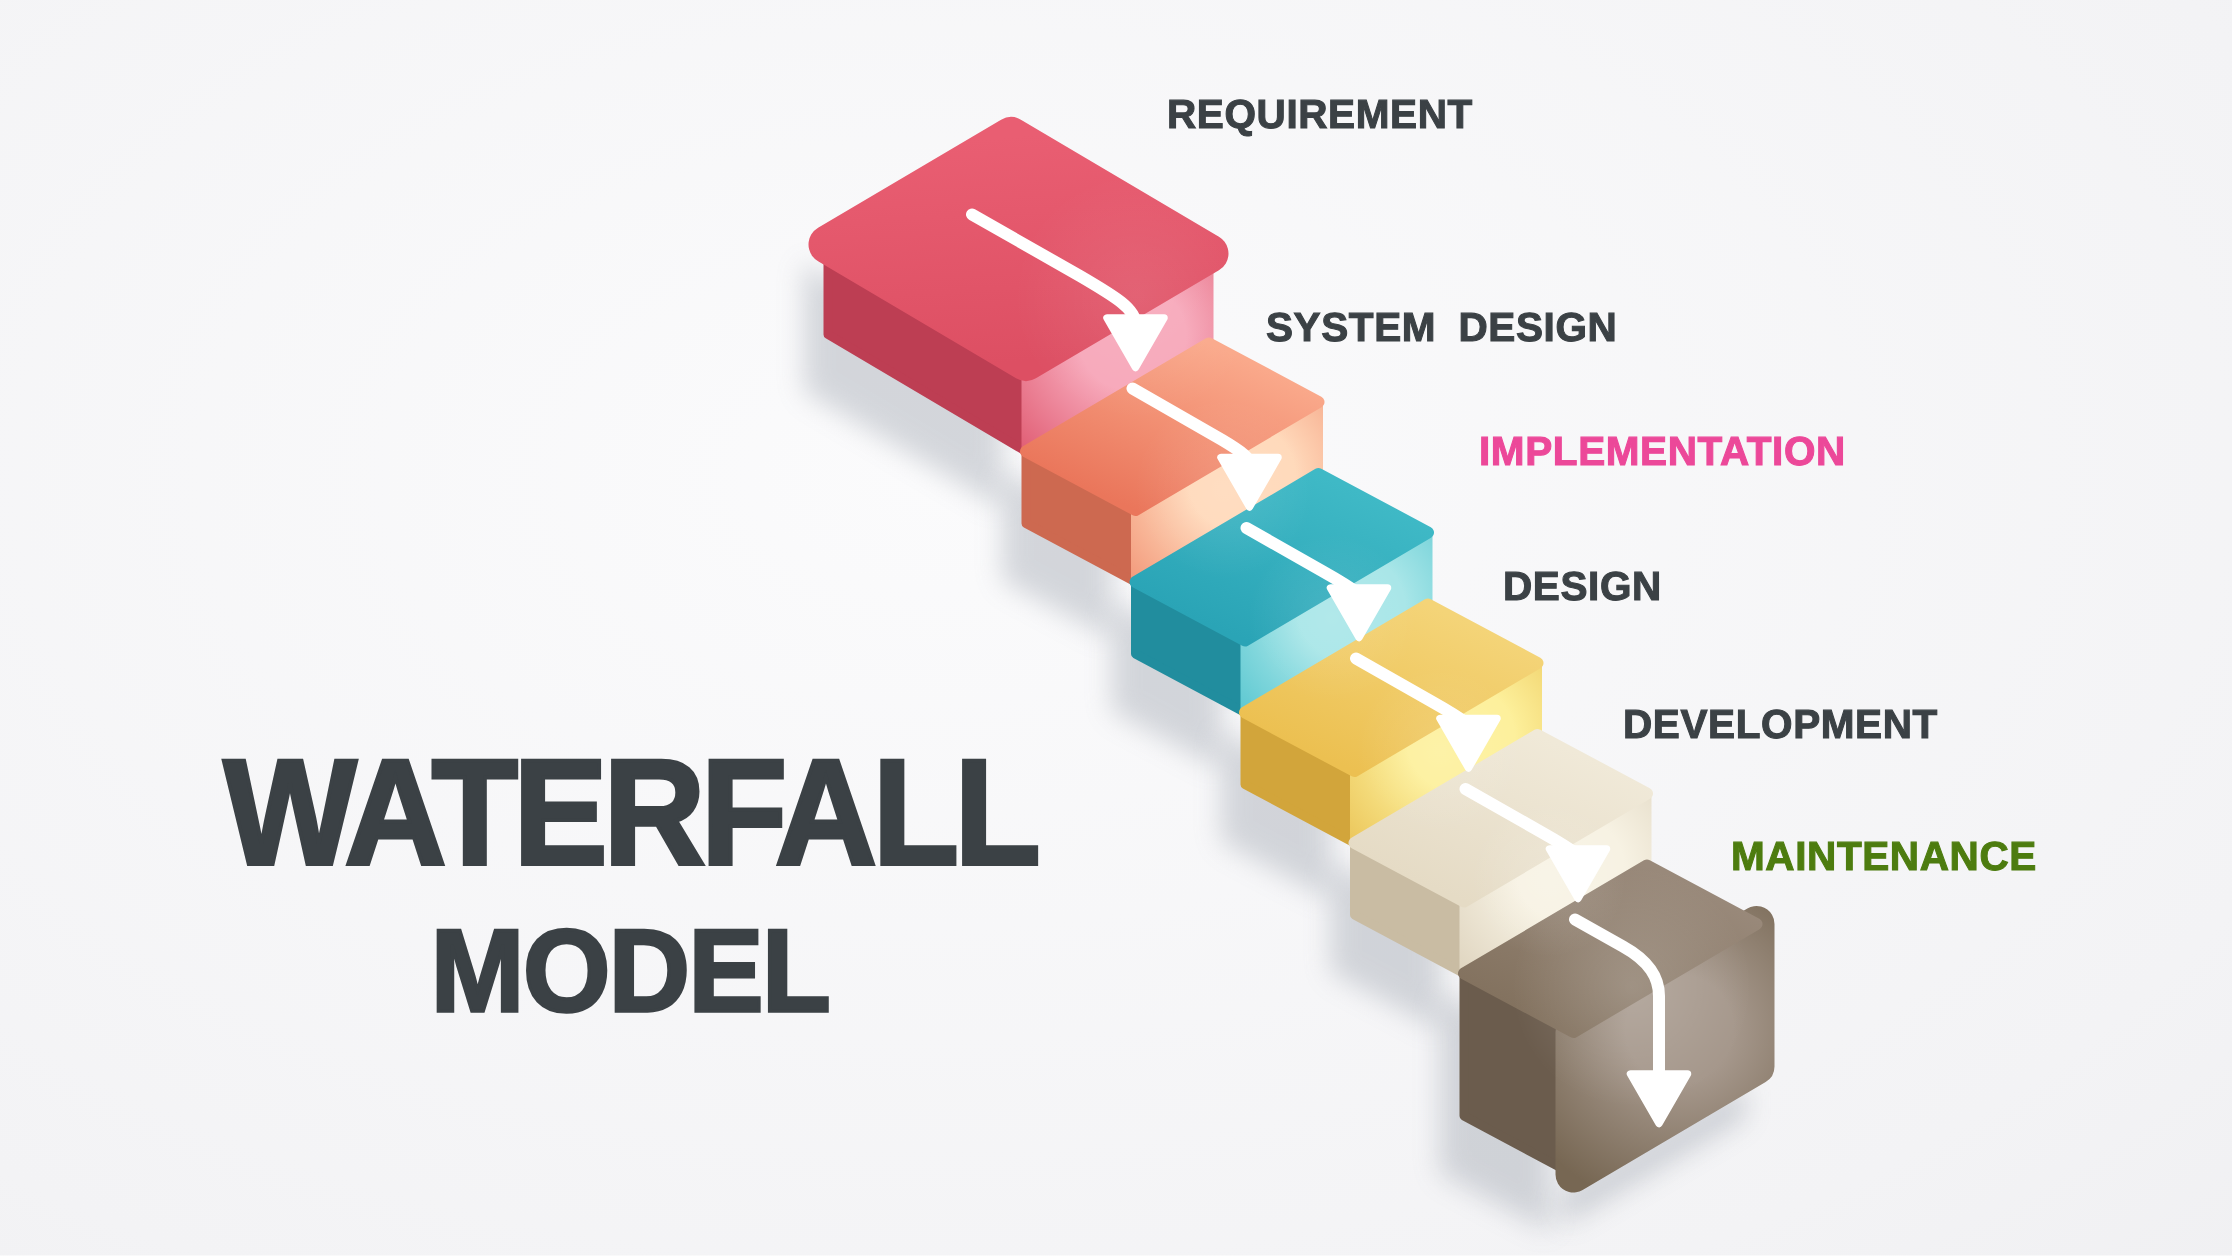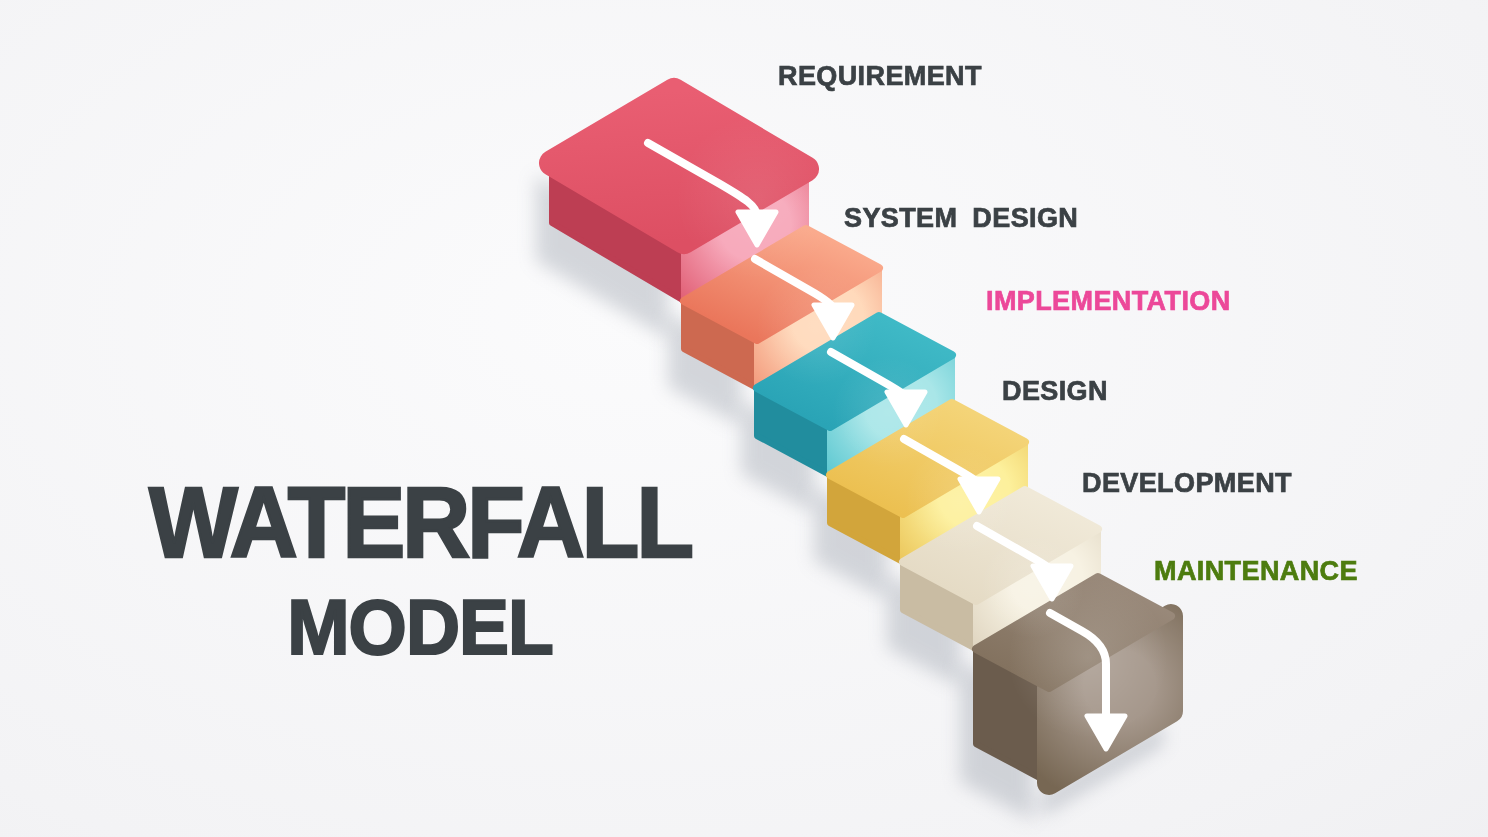--- a/index.html
+++ b/index.html
@@ -141,21 +141,21 @@
         <polygon points="887,392 925,392 906,425" fill="#ffffff" stroke="#ffffff" stroke-width="5" stroke-linejoin="round"></polygon>
         <path d="M904 439 L955 468 C971 477 979 483 979 483" fill="none" stroke="#ffffff" stroke-width="8" stroke-linecap="round" stroke-linejoin="round"></path>
         <polygon points="960,479 998,479 979,512" fill="#ffffff" stroke="#ffffff" stroke-width="5" stroke-linejoin="round"></polygon>
         <path d="M977 526 L1028 555 C1044 564 1052 570 1052 570" fill="none" stroke="#ffffff" stroke-width="8" stroke-linecap="round" stroke-linejoin="round"></path>
         <polygon points="1033,566 1071,566 1052,599" fill="#ffffff" stroke="#ffffff" stroke-width="5" stroke-linejoin="round"></polygon>
         <path d="M1050 613 L1082 631 C1100 641 1106 652 1106 664 L1106 714" fill="none" stroke="#ffffff" stroke-width="8" stroke-linecap="round" stroke-linejoin="round"></path>
         <polygon points="1087,716 1125,716 1106,749" fill="#ffffff" stroke="#ffffff" stroke-width="5" stroke-linejoin="round"></polygon>
       </g>
     </svg>
 
-  <div class="title-block" style="color: rgb(59, 65, 69);">
+  <div class="title-block" style="color: rgb(59, 65, 69); margin-top: 20px;">
     <div class="title-main">WATERFALL</div>
     <div class="title-sub">MODEL</div>
   </div>
 
   <div class="step-label" style="left: 778px; top: 60px; color: rgb(59, 65, 69);">
     <span>REQUIREMENT</span><br>
   </div>
   <div class="step-label" style="left: 844px; top: 202px; color: rgb(59, 65, 69);">SYSTEM DESIGN</div>
   <div class="step-label" style="left: 946px; top: 285px; color: #ec4899; margin-left: 40px;">IMPLEMENTATION</div>
   <div class="step-label" style="left: 1002px; top: 375px; color: rgb(59, 65, 69);">DESIGN</div>

